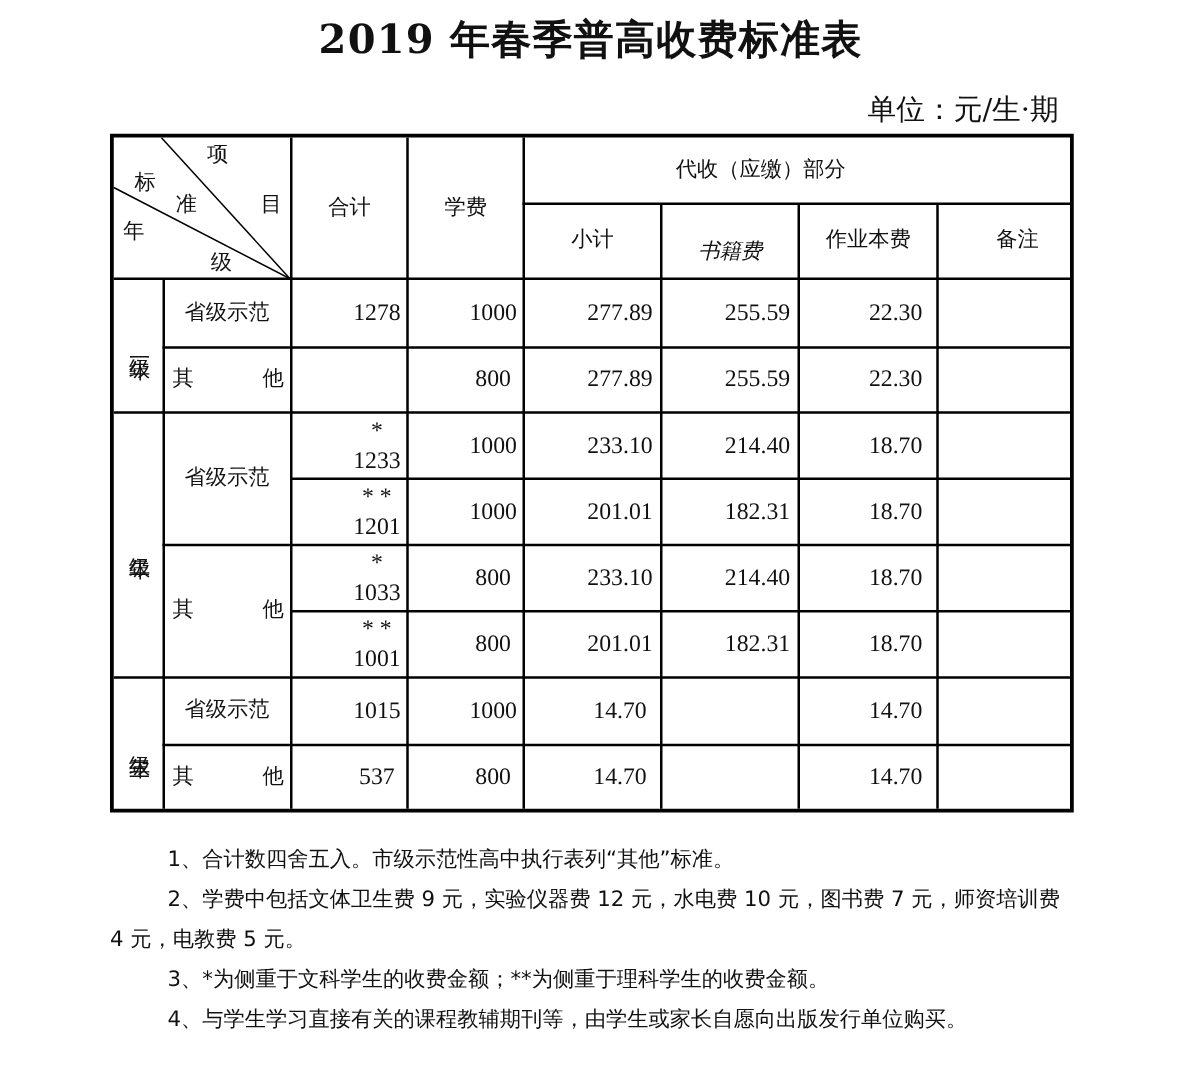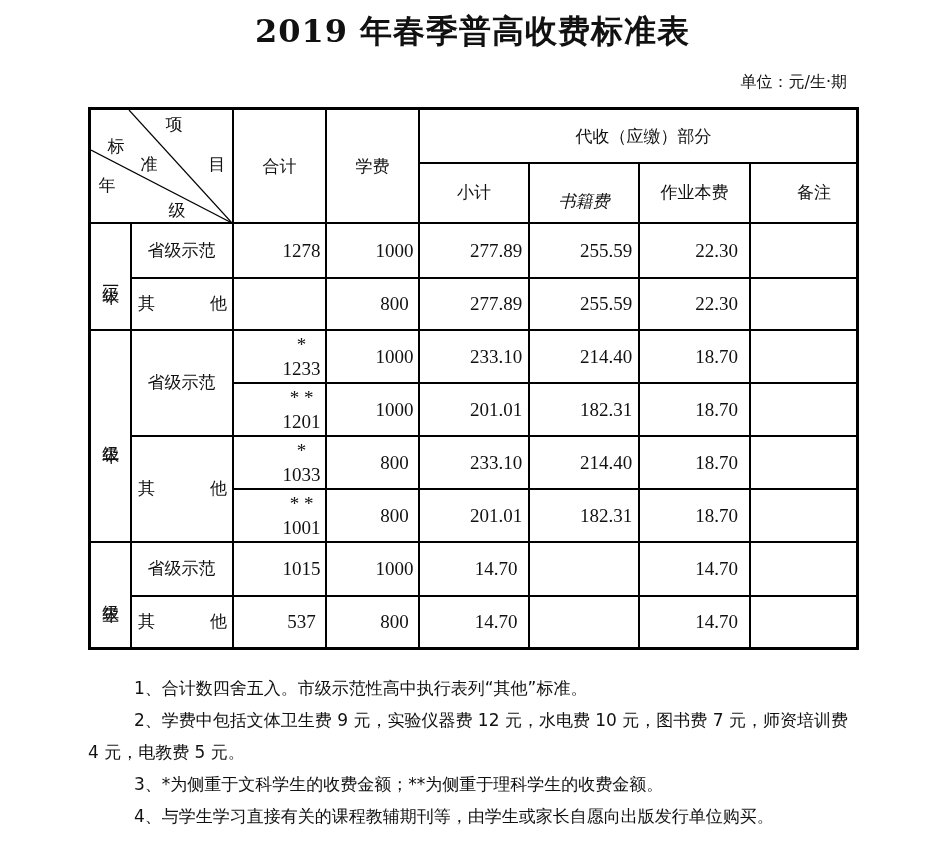--- a/index.html
+++ b/index.html
@@ -1,20 +1,20 @@
 <!DOCTYPE html>
 <html><head>
 <meta charset="utf-8">
 <style>
   html, body { margin:0; padding:0; background:#ffffff; }
   body { width:945px; height:868px; position:relative; overflow:hidden;
          font-family:"DejaVu Serif","Liberation Serif",serif; color:#111; }
   .title { position:absolute; left:0; width:945px; top:10px; text-align:center;
            font-size:32px; font-weight:bold; letter-spacing:1px; }
-  .unit { position:absolute; right:98px; top:72px; font-size:16px; }
+  .unit { position:absolute; right:98px; top:72px; font-size:23px; }
 
   .tbl { position:absolute; left:88px; top:107px; width:771px; height:543px;
          box-sizing:border-box; border:3px solid #000; }
   .cell { position:absolute; box-sizing:border-box; display:flex; align-items:center;
           justify-content:center; font-size:18px; text-align:center; line-height:1.25; }
   .hl { position:absolute; height:1.5px; background:#000; }
   .vl { position:absolute; width:1.5px; background:#000; }
   .hdr { font-size:17px; font-family:"DejaVu Sans","Liberation Sans",sans-serif; }
   .num { font-family:"Liberation Serif","DejaVu Serif",serif; font-size:19px;padding-left:44px; }
   .cjk { font-family:"DejaVu Sans","Liberation Sans",sans-serif; font-size:17px; }
@@ -41,21 +41,21 @@
   </svg>
   <span class="cell cjk" style="left:72px;top:4px;width:22px;height:22px;">项</span>
   <span class="cell cjk" style="left:115px;top:44px;width:22px;height:22px;">目</span>
   <span class="cell cjk" style="left:14px;top:26px;width:22px;height:22px;">标</span>
   <span class="cell cjk" style="left:47px;top:44px;width:22px;height:22px;">准</span>
   <span class="cell cjk" style="left:5px;top:65px;width:22px;height:22px;">年</span>
   <span class="cell cjk" style="left:75px;top:90px;width:22px;height:22px;">级</span>
 
   <div class="cell hdr" style="left:235px;top:0;width:93px;height:113px;">学费</div>
   <div class="cell hdr" style="left:142px;top:0;width:93px;height:113px;">合计</div>
-  <div class="cell hdr" style="left:328px;top:0;width:379px;height:53px;margin-left:35px;">代收（应缴）部分</div>
+  <div class="cell hdr" style="left:328px;top:0;width:379px;height:53px;">代收（应缴）部分</div>
   <div class="cell hdr" style="left:328px;top:53px;width:110px;height:60px;">小计</div>
   <div class="cell hdr" style="left:438px;top:62px;width:110px;height:60px;font-style:italic;">书籍费</div>
   <div class="cell hdr" style="left:548px;top:53px;width:111px;height:60px;text-align:right;">作业本费</div>
   <div class="cell hdr" style="left:659px;top:53px;width:128px;height:60px;">备注</div>
 
   <div class="cell cjk vert" style="left:0;top:113px;width:39px;height:107px;">一年级</div>
   <div class="cell cjk" style="left:39px;top:113px;width:103px;height:55px;">省级示范</div>
   <div class="cell cjk other" style="left:39px;top:168px;width:103px;height:52px;">
     <span>其</span>
     <span>他</span>

